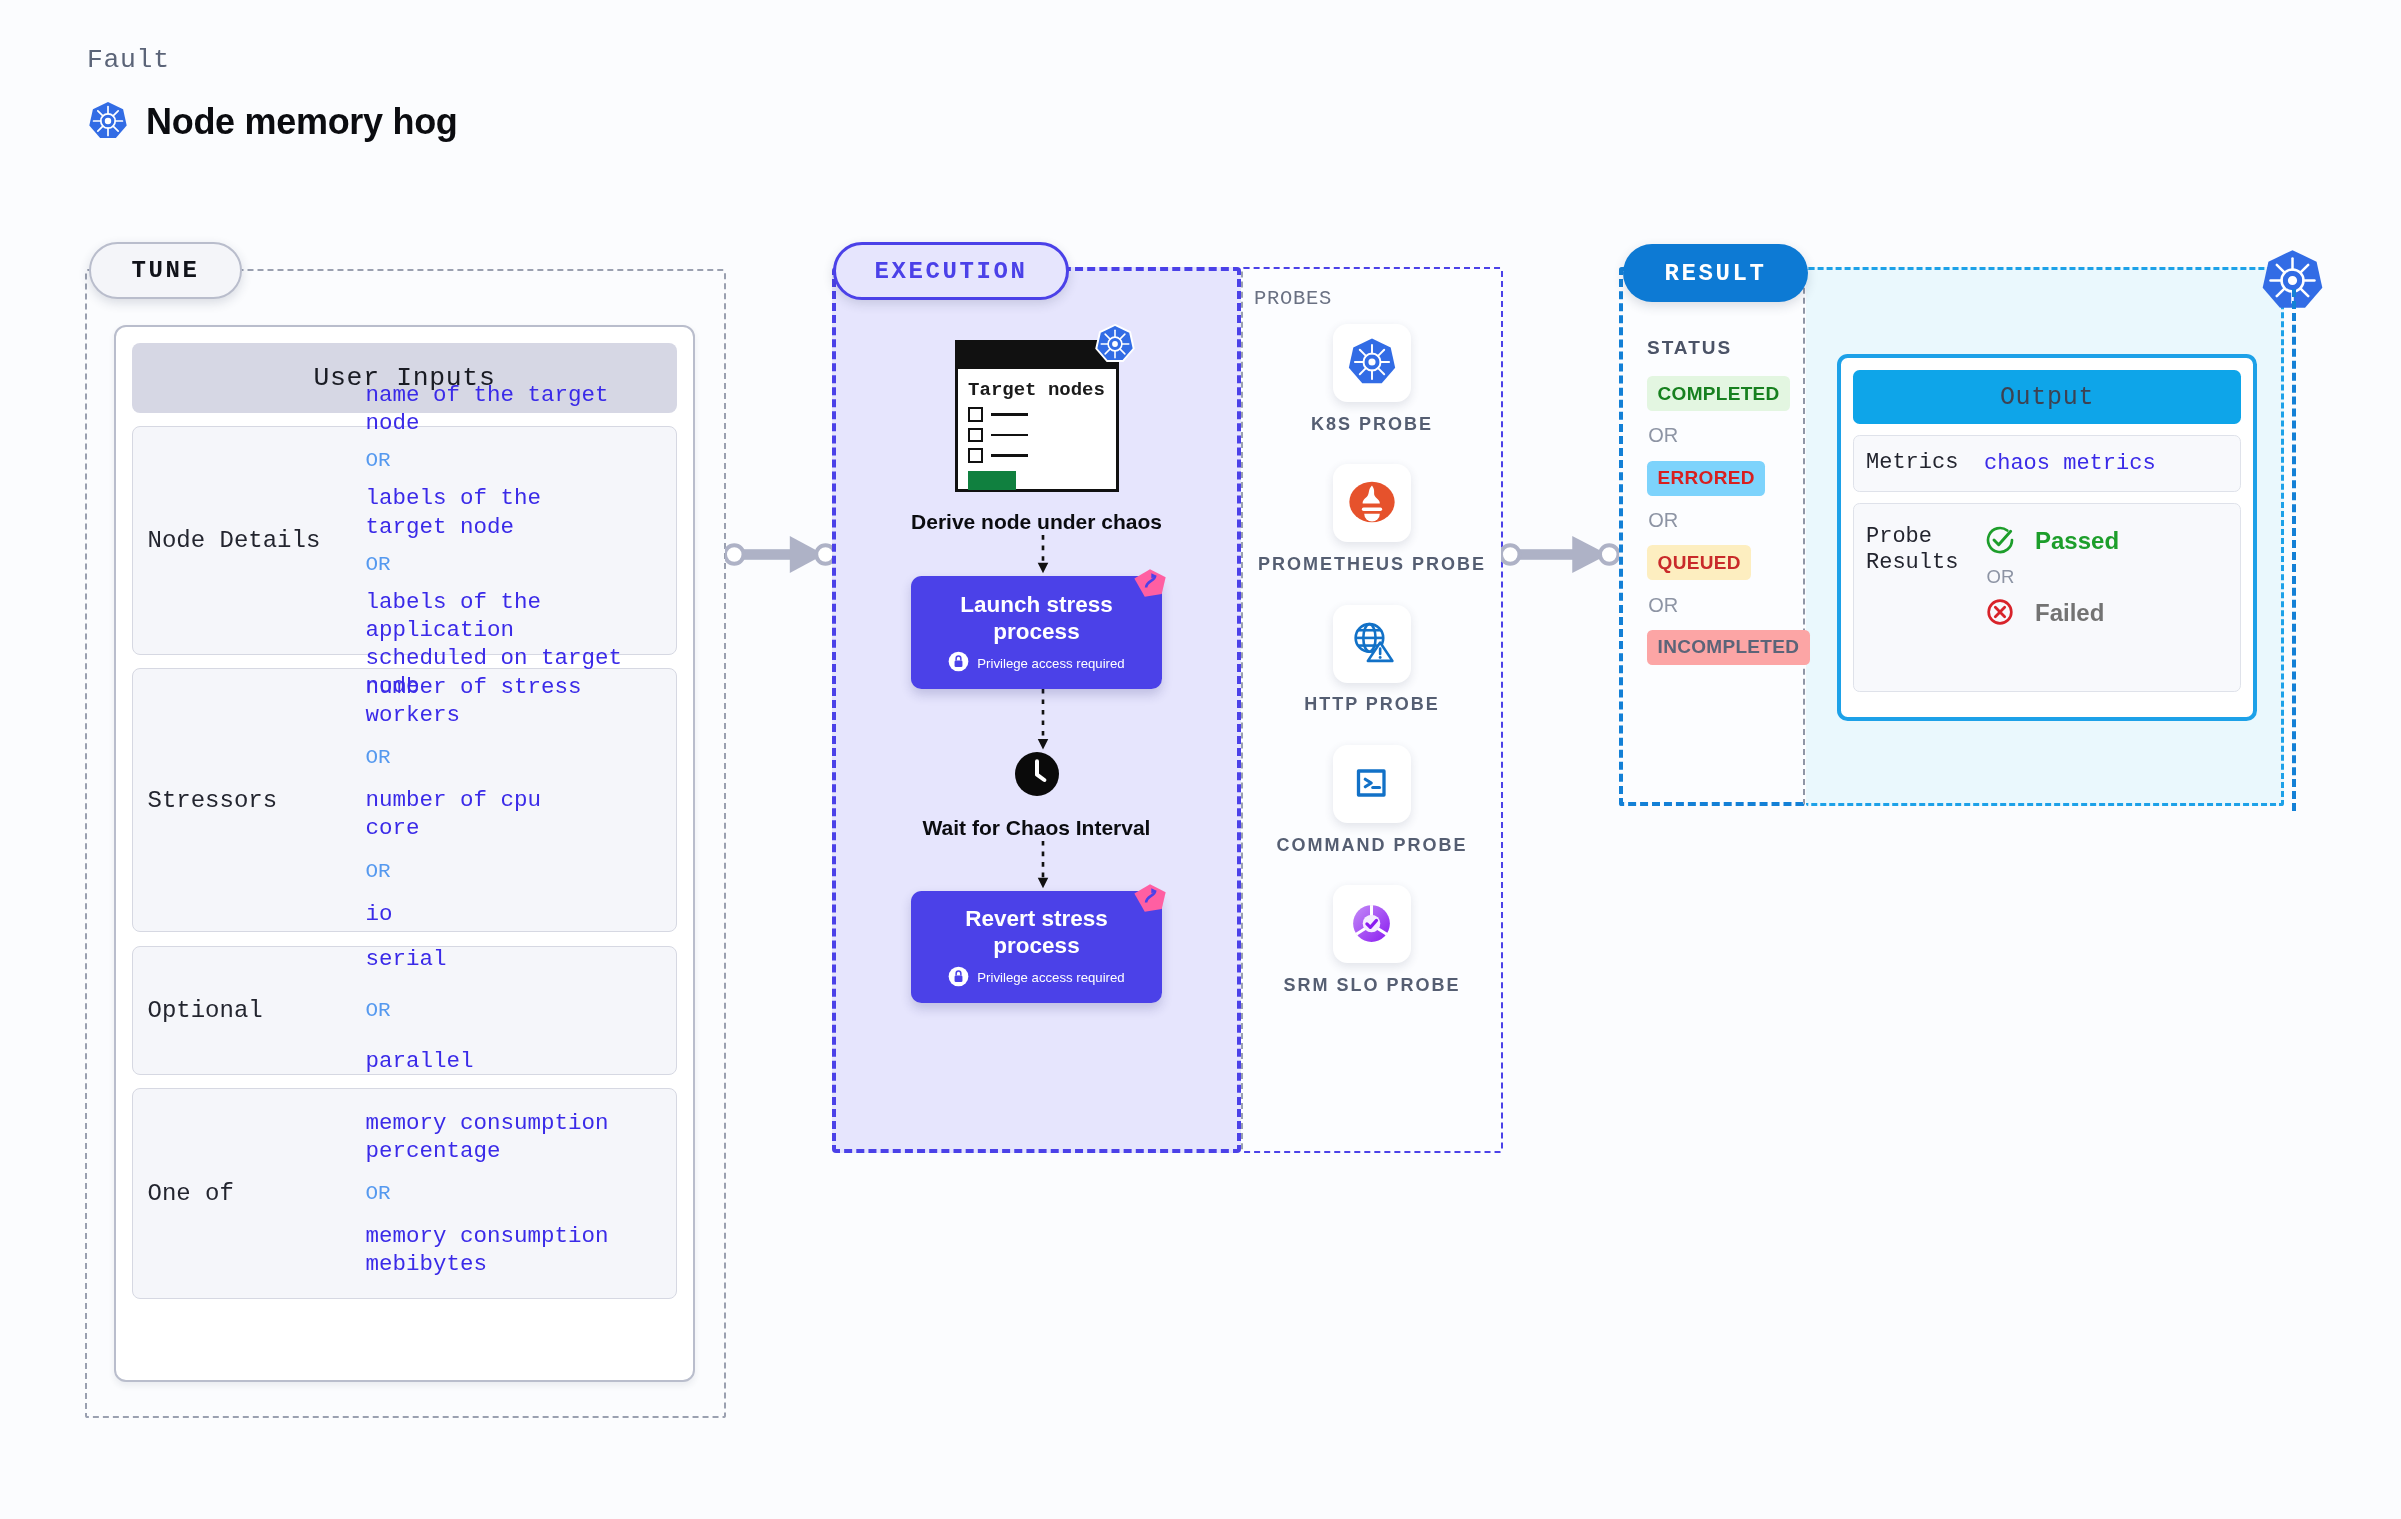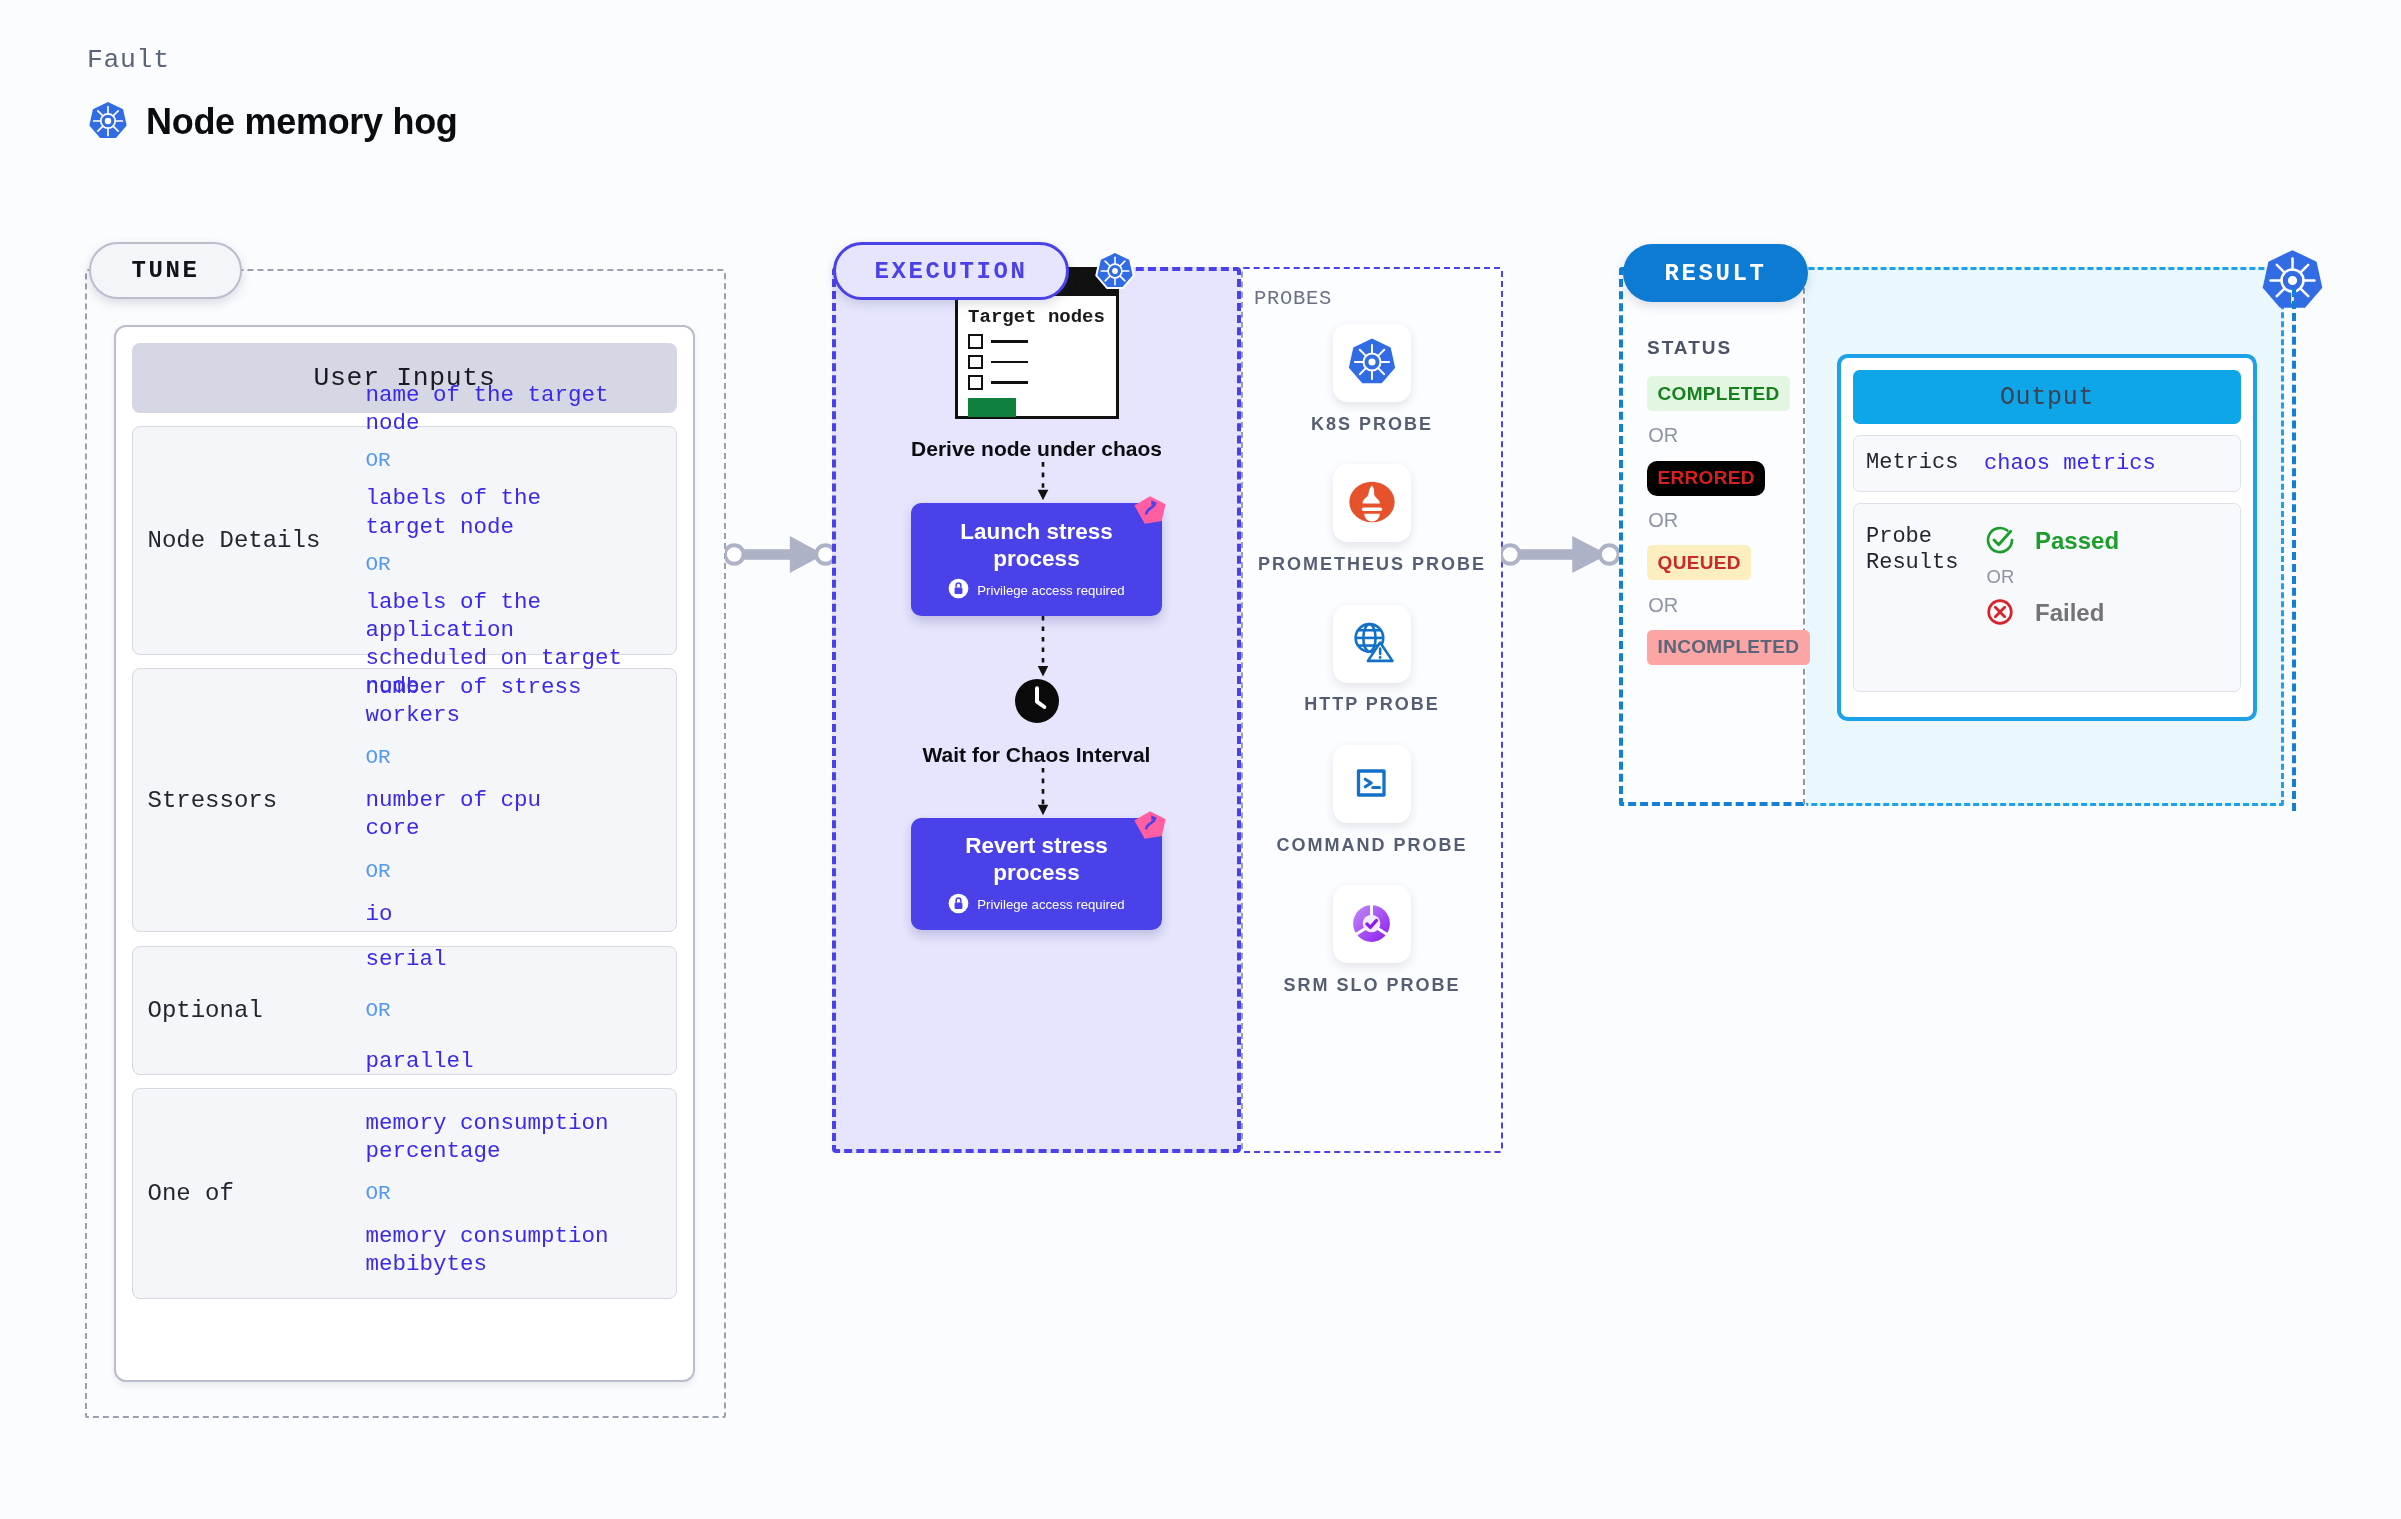--- a/index.html
+++ b/index.html
@@ -123,21 +123,21 @@
     font-family: "Liberation Mono", monospace;
     font-size: 21px; color: #5599ef;
   }
 
   
   #exec-flow {
     position: absolute; left: 832px; top: 267px;
     width: 409px; height: 886px;
     display: flex; flex-direction: column; align-items: center;
   }
-  #target-card-wrap { position: relative; }
+  #target-card-wrap { position: relative; margin-top: 73px; }
   #target-card {
     width: 164px; height: 152px; background: #ffffff;
     border: 3.3px solid #111111; position: relative;
   }
   #target-card-bar { height: 26.4px; background: #111111; }
   #target-card-inner { padding: 10.6px 10.6px 0 10.6px; }
   #target-card-title {
     font-family: "Liberation Mono", monospace;
     font-size: 19px; font-weight: bold; color: #1a1a1a; line-height: 1.12;
   }
@@ -566,21 +566,21 @@
 </div>
 
 <div id="result-body"></div>
 <div id="output-body"></div>
 <div class="panel-tag" id="result-tag">RESULT</div>
 
 <div id="status-label">STATUS</div>
 <div id="status-list">
   <div class="status-chip" style="color:#17801f;background:#e3f6e1;">COMPLETED</div>
   <div class="status-or">OR</div>
-  <div class="status-chip" style="color:#d81f1f;background:#000000;border-radius:10px;">ERRORED</div>
+  <div class="status-chip" style="color:#d81f1f;background:#7dd3fc;">ERRORED</div>
   <div class="status-or">OR</div>
   <div class="status-chip" style="color:#c92a2a;background:#fdeec0;">QUEUED</div>
   <div class="status-or">OR</div>
   <div class="status-chip" style="color:#5b6478;background:#fca5a5;">INCOMPLETED</div>
 </div>
 
 <div id="output-card">
   <div id="output-header">Output</div>
 
   <div class="out-row">

